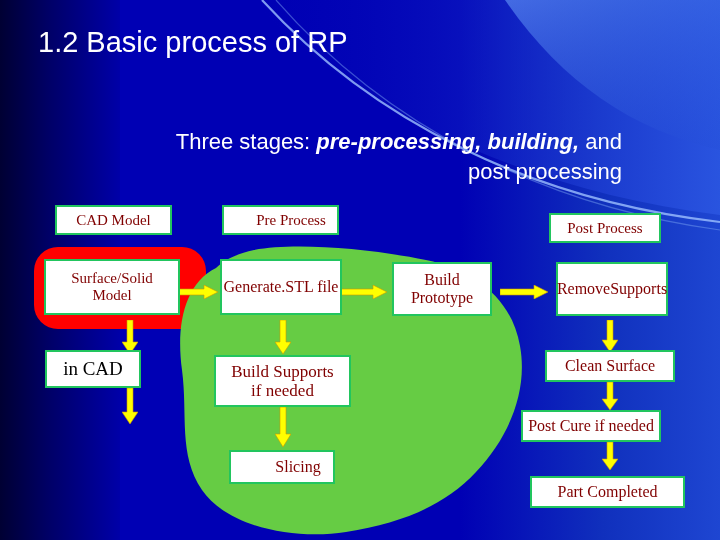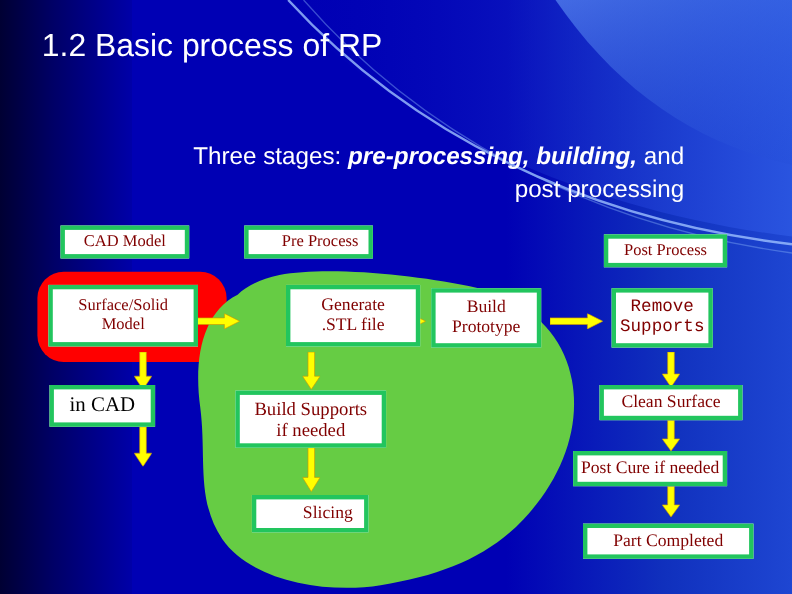--- a/index.html
+++ b/index.html
@@ -79,21 +79,21 @@
     position: absolute;
     left: 176px;
     top: 240px;
     width: 352px;
     height: 300px;
   }
   
   .box {
     position: absolute;
     box-sizing: border-box;
-    border: 4px solid #22c55e;
+    border: 2px solid #22c55e;
     background: #ffffff;
     color: #800000;
     font-family: "Liberation Serif", serif;
     text-align: center;
     display: flex;
     align-items: center;
     justify-content: center;
     line-height: 1.12;
   }
   .box.black {
@@ -221,40 +221,40 @@
   <div class="box" style="left:44px; top:259px; width:136px; height:56px; font-size:15px; flex-direction:column;">
     <span>Surface/Solid</span>
     <span>Model</span>
   </div>
 
   <div class="box black" style="left:45px; top:350px; width:96px; height:38px; font-size:19px;">
     <span>in CAD</span>
   </div>
 
 
-  <div class="box" style="left:220px; top:259px; width:122px; height:56px; font-size:16px; flex-direction:column;margin-left:40px;">
+  <div class="box" style="left:220px; top:259px; width:122px; height:56px; font-size:16px; ">
     <span>Generate</span>
     <span>.STL file</span>
   </div>
 
   <div class="box" style="left:214px; top:355px; width:137px; height:52px; font-size:17px; flex-direction:column;">
     <span>Build Supports</span>
     <span>if needed</span>
   </div>
 
   <div class="box" style="left:229px; top:450px; width:106px; height:34px; font-size:16px;padding-left:32px;">
     <span>Slicing</span>
   </div>
 
   <div class="box" style="left:392px; top:262px; width:100px; height:54px; font-size:16px; flex-direction:column;">
     <span>Build</span>
     <span>Prototype</span>
   </div>
 
-  <div class="box" style="left:556px; top:262px; width:92px; height:54px; font-size:16px; flex-direction:column;font-family:Liberation Mono, monospace;">
+  <div class="box" style="left:556px; top:262px; width:112px; height:54px; font-size:16px; ">
     <span>Remove</span>
     <span>Supports</span>
   </div>
 
   <div class="box" style="left:545px; top:350px; width:130px; height:32px; font-size:16px;">
     <span>Clean Surface</span>
   </div>
 
   <div class="box" style="left:521px; top:410px; width:140px; height:32px; font-size:16px;">
     <span>Post Cure if needed</span>

